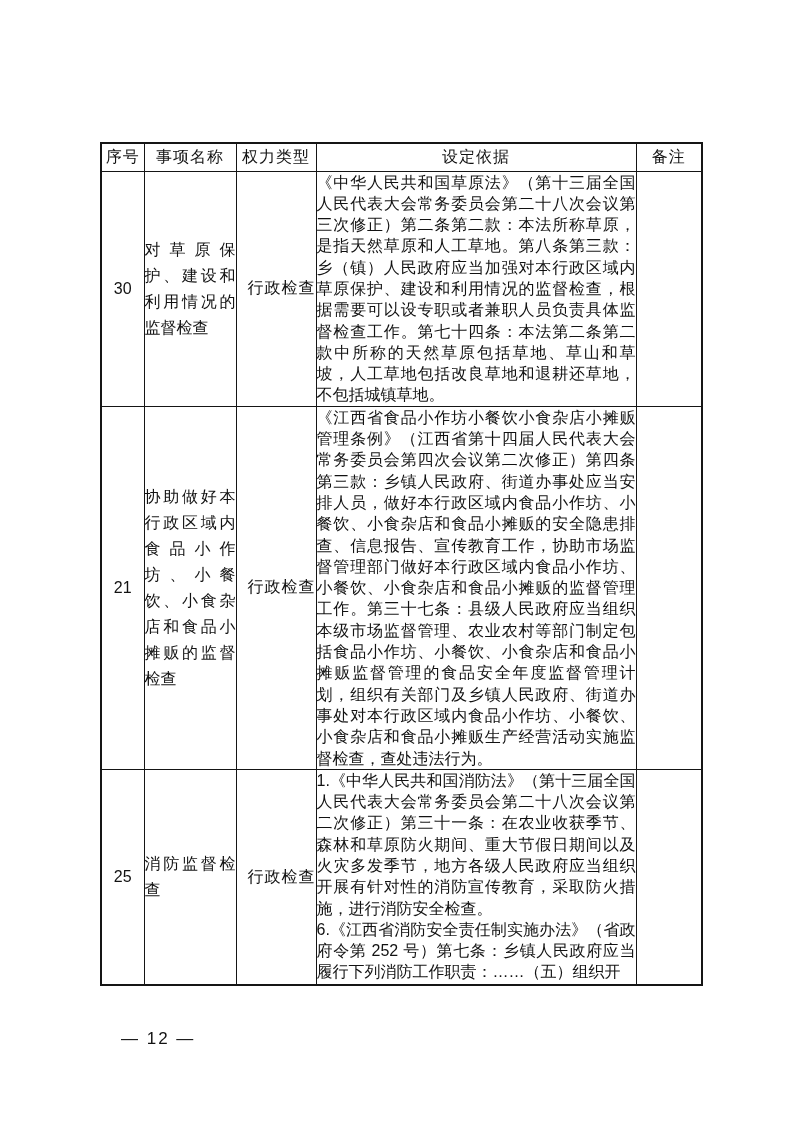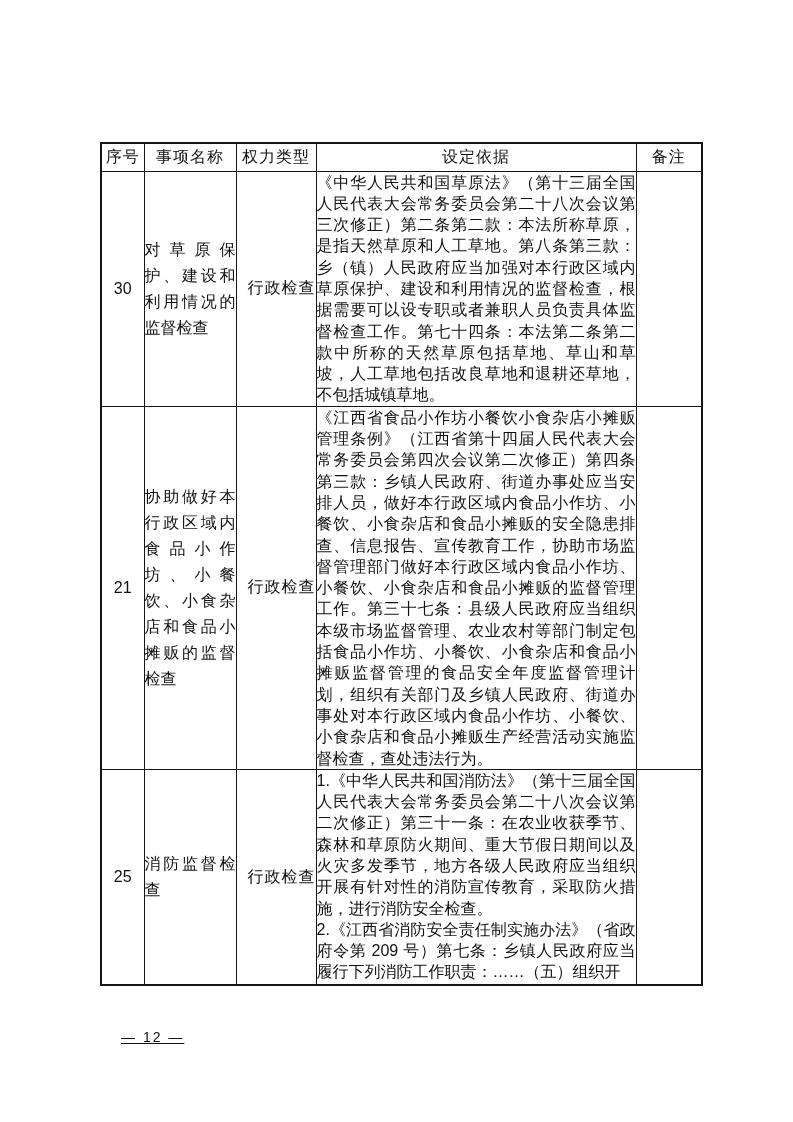--- a/index.html
+++ b/index.html
@@ -69,24 +69,23 @@
     text-justify: inter-ideograph;
     white-space: pre-wrap;
   }
   td.c-note {
     vertical-align: middle;
   }
   .page-number {
     position: absolute;
     left: 121px;
     top: 1029px;
-    font-size: 14px;
+    font-size: 17px;
     letter-spacing: 2px;
     color: #121212;
-    text-decoration: underline;
   }
 </style>
 </head>
 <body>
 
 <div class="page">
 
   <table class="doc-table">
     <colgroup>
       <col style="width:43px">
@@ -117,21 +116,21 @@
         <td class="c-name">协助做好本行政区域内食品小作坊、小餐饮、小食杂店和食品小摊贩的监督检查</td>
         <td class="c-type">行政检查</td>
         <td class="c-basis">《江西省食品小作坊小餐饮小食杂店小摊贩管理条例》（江西省第十四届人民代表大会常务委员会第四次会议第二次修正）第四条第三款：乡镇人民政府、街道办事处应当安排人员，做好本行政区域内食品小作坊、小餐饮、小食杂店和食品小摊贩的安全隐患排查、信息报告、宣传教育工作，协助市场监督管理部门做好本行政区域内食品小作坊、小餐饮、小食杂店和食品小摊贩的监督管理工作。第三十七条：县级人民政府应当组织本级市场监督管理、农业农村等部门制定包括食品小作坊、小餐饮、小食杂店和食品小摊贩监督管理的食品安全年度监督管理计划，组织有关部门及乡镇人民政府、街道办事处对本行政区域内食品小作坊、小餐饮、小食杂店和食品小摊贩生产经营活动实施监督检查，查处违法行为。</td>
         <td class="c-note"></td>
       </tr>
       <tr class="row-22">
         <td class="c-no">25</td>
         <td class="c-name">消防监督检查</td>
         <td class="c-type">行政检查</td>
         <td class="c-basis">1.《中华人民共和国消防法》（第十三届全国人民代表大会常务委员会第二十八次会议第二次修正）第三十一条：在农业收获季节、森林和草原防火期间、重大节假日期间以及火灾多发季节，地方各级人民政府应当组织开展有针对性的消防宣传教育，采取防火措施，进行消防安全检查。
-2.《江西省消防安全责任制实施办法》（省政府令第 209 号）第七条：乡镇人民政府应当履行下列消防工作职责：……（五）组织开</td>
+6.《江西省消防安全责任制实施办法》（省政府令第 252 号）第七条：乡镇人民政府应当履行下列消防工作职责：……（五）组织开</td>
         <td class="c-note"></td>
       </tr>
     </tbody>
   </table>
 
   <div class="page-number">— 12 —</div>
 
 </div>
 
 </body></html>

